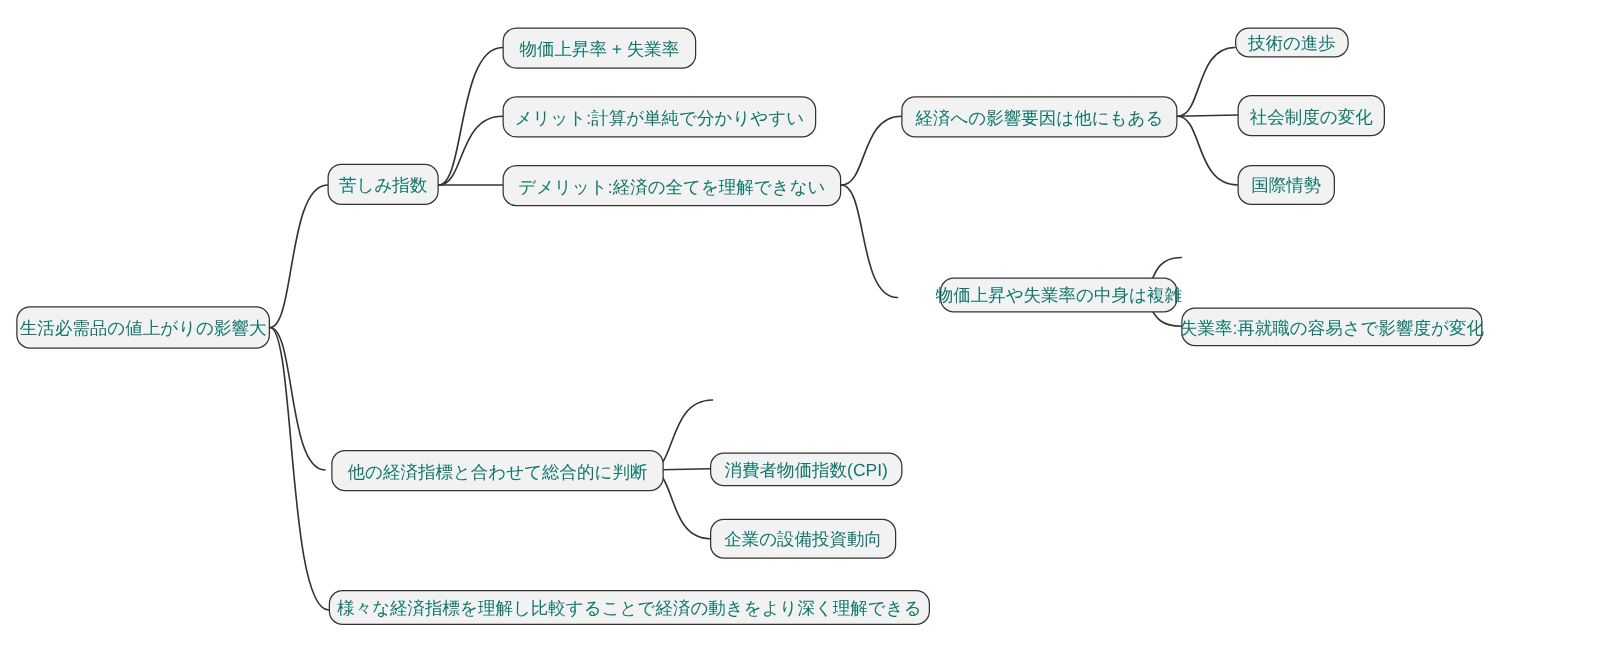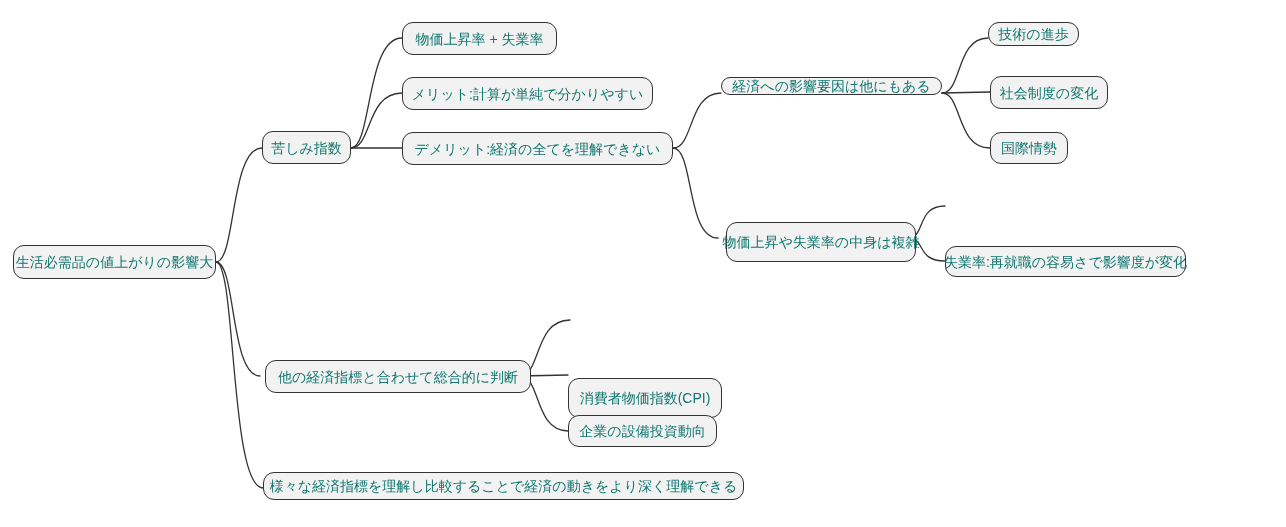--- a/index.html
+++ b/index.html
@@ -70,35 +70,35 @@
   <div class="node" style="left:13px; top:245px; width:203px; height:34px">生活必需品の値上がりの影響大</div>
 
   <div class="node" style="left:262px; top:131px; width:89px; height:33px">苦しみ指数</div>
 
   <div class="node" style="left:402px; top:22px; width:155px; height:33px">物価上昇率 + 失業率</div>
 
   <div class="node" style="left:402px; top:77px; width:251px; height:33px">メリット:計算が単純で分かりやすい</div>
 
   <div class="node" style="left:402px; top:132px; width:271px; height:33px">デメリット:経済の全てを理解できない</div>
 
-  <div class="node" style="left:721px; top:77px; width:221px; height:18px">経済への影響要因は他にもある</div>
+  <div class="node" style="left:721px; top:77px; width:221px; height:33px">経済への影響要因は他にもある</div>
 
   <div class="node" style="left:988px; top:22px; width:91px; height:24px">技術の進歩</div>
 
   <div class="node" style="left:990px; top:76px; width:118px; height:33px">社会制度の変化</div>
 
   <div class="node" style="left:990px; top:132px; width:78px; height:32px">国際情勢</div>
 
-  <div class="node" style="left:726px; top:222px; width:190px; height:40px">物価上昇や失業率の中身は複雑</div>
+  <div class="node" style="left:752px; top:222px; width:190px; height:28px">物価上昇や失業率の中身は複雑</div>
 
 
   <div class="node" style="left:945px; top:246px; width:241px; height:31px">失業率:再就職の容易さで影響度が変化</div>
 
   <div class="node" style="left:265px; top:360px; width:266px; height:33px">他の経済指標と合わせて総合的に判断</div>
 
 
-  <div class="node" style="left:568px; top:378px; width:154px; height:40px">消費者物価指数(CPI)</div>
+  <div class="node" style="left:568px; top:362px; width:154px; height:27px">消費者物価指数(CPI)</div>
 
   <div class="node" style="left:568px; top:415px; width:149px; height:32px">企業の設備投資動向</div>
 
   <div class="node" style="left:263px; top:472px; width:481px; height:28px">様々な経済指標を理解し比較することで経済の動きをより深く理解できる</div>
 
 </div>
 
 </body></html>

